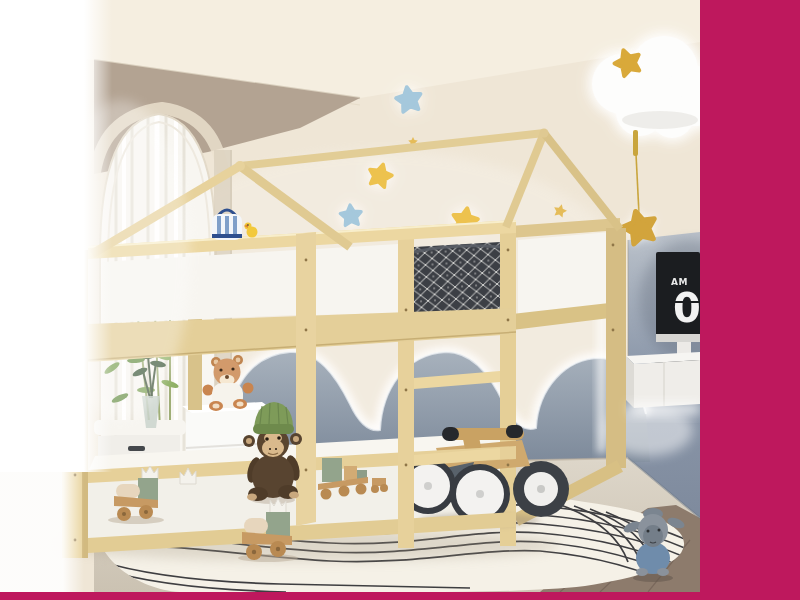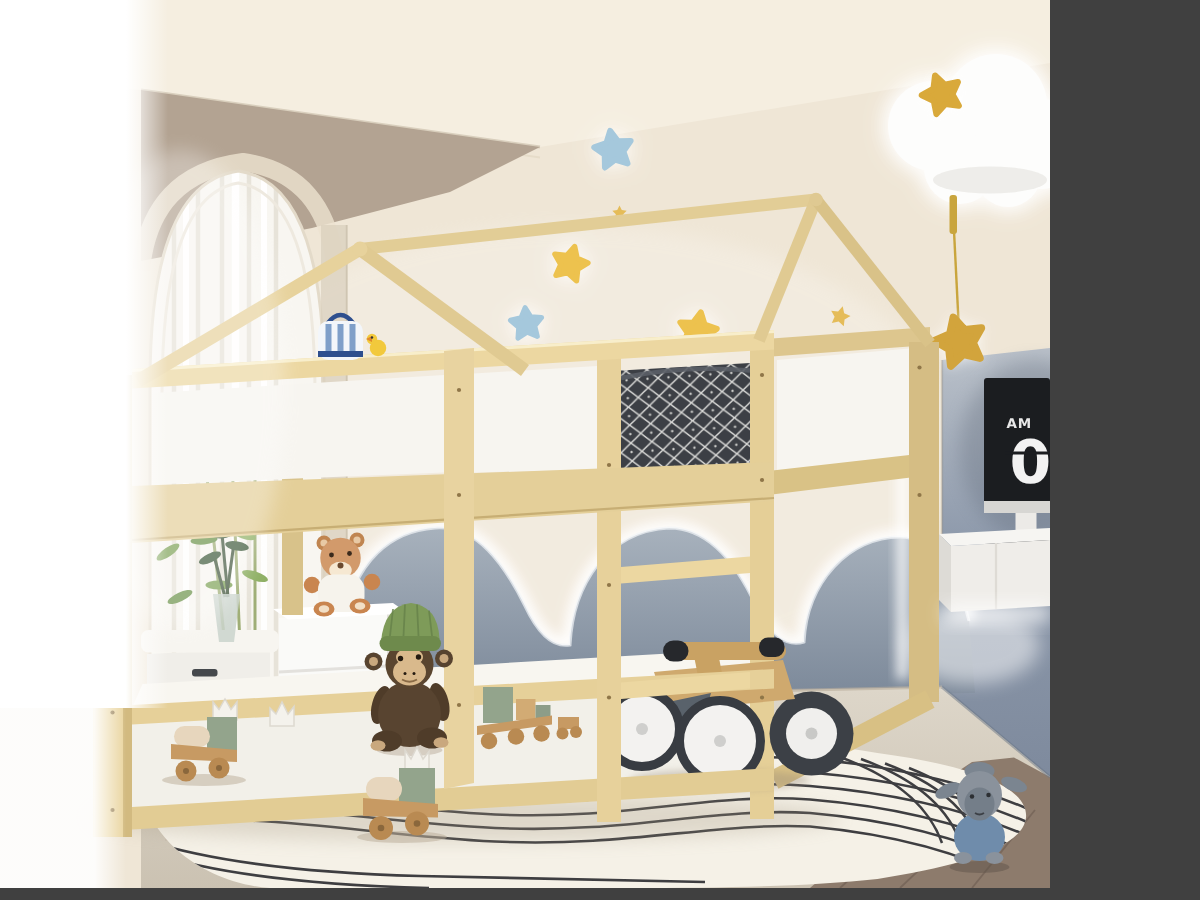--- a/index.html
+++ b/index.html
@@ -1,16 +1,16 @@
 <!DOCTYPE html>
 <html><head>
 <meta charset="utf-8">
 <style>
   html,body{margin:0;padding:0;background:#ffffff;}
-  .canvas{position:relative;width:800px;height:600px;background:#404040;overflow:hidden;
+  .canvas{position:relative;width:800px;height:600px;background:#be185d;overflow:hidden;
           font-family:"DejaVu Sans", sans-serif;}
   .photo{position:absolute;left:0;top:0;width:700px;height:592px;overflow:hidden;background:#ffffff;}
   svg{display:block;}
   text{font-family:"DejaVu Sans", sans-serif;}
 </style>
 </head>
 <body>
 
 <div class="canvas">
   <div class="photo">

